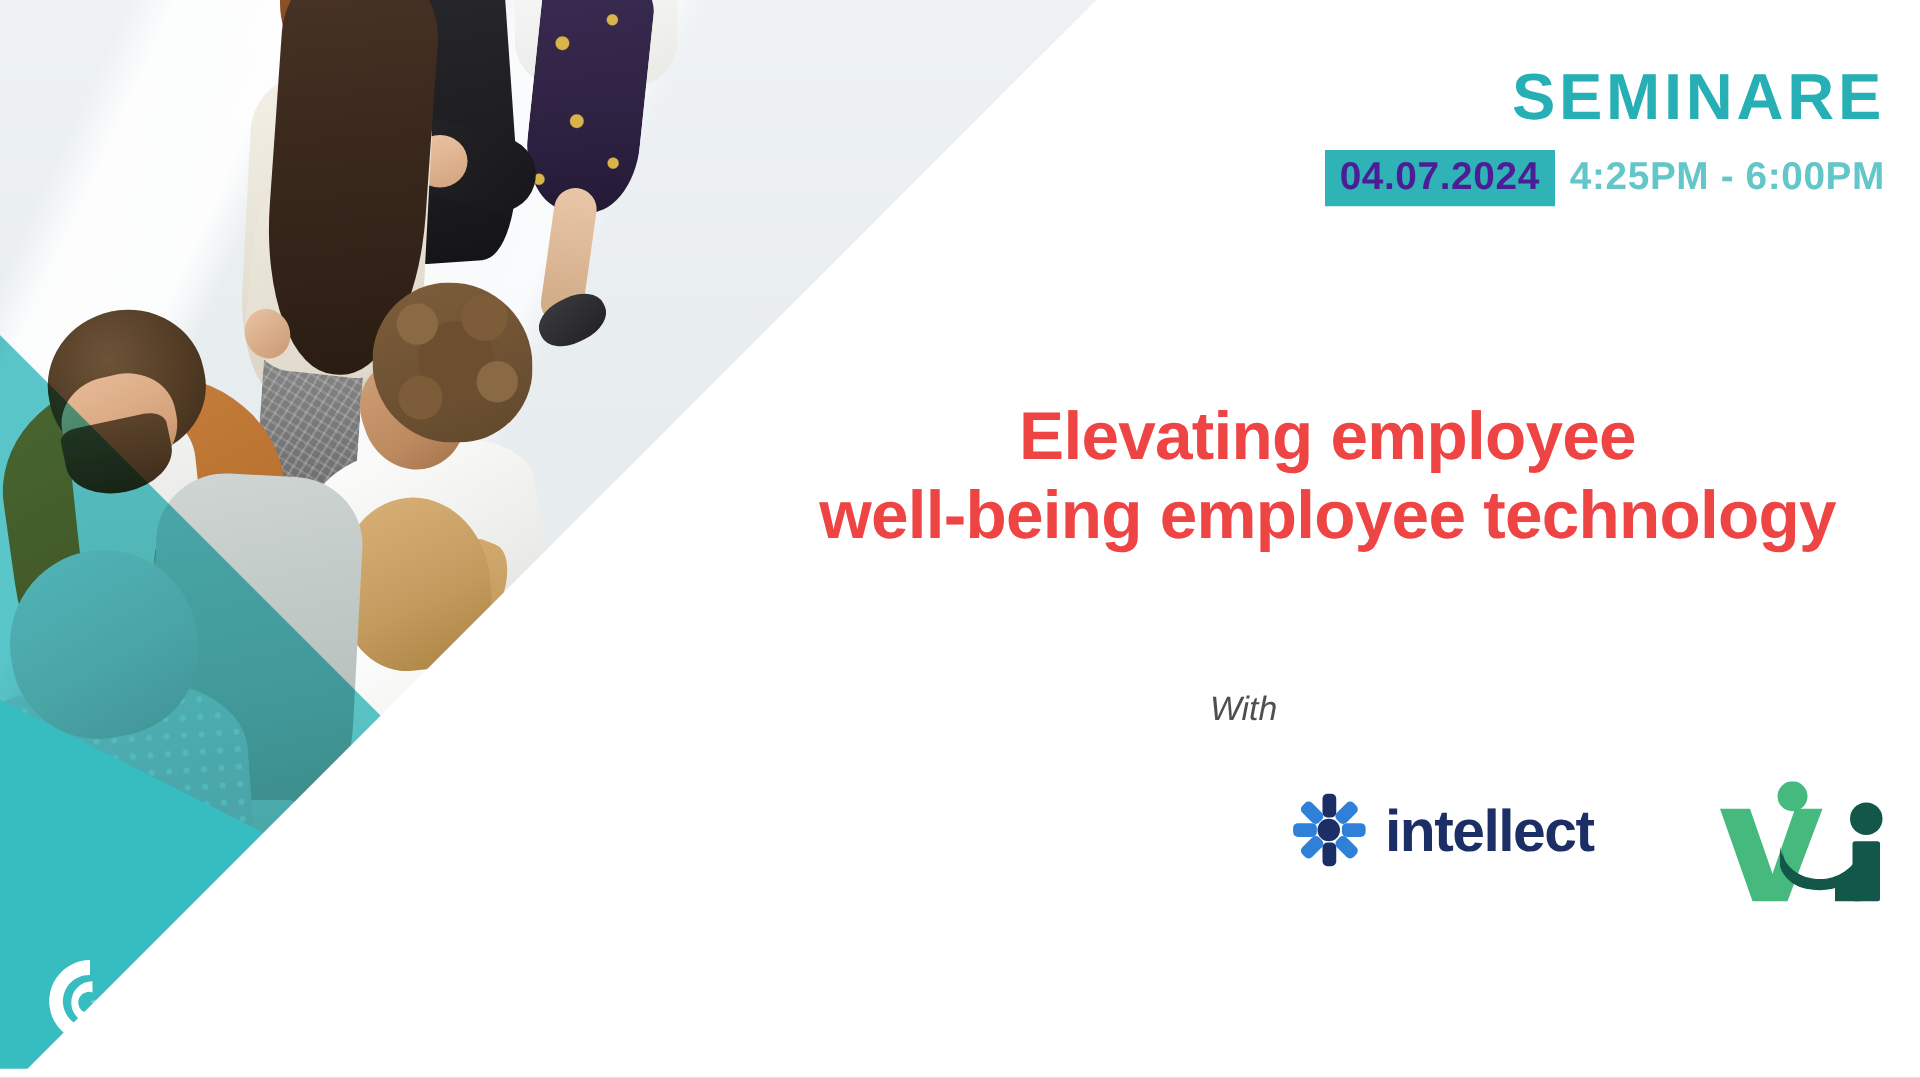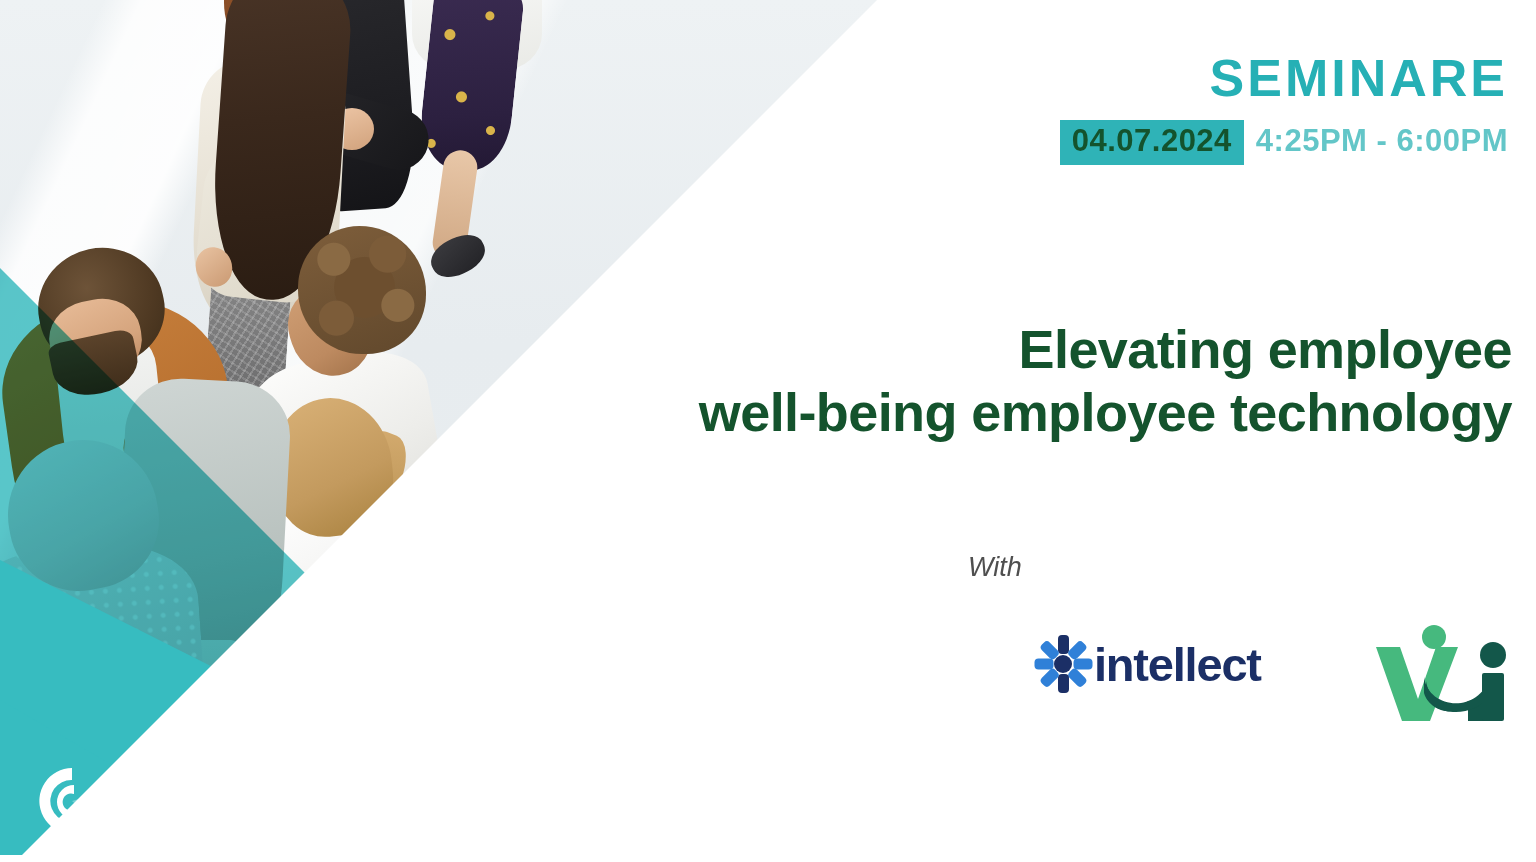--- a/index.html
+++ b/index.html
@@ -433,43 +433,43 @@
     position: absolute;
     right: 28px;
     top: 120px;
     display: flex;
     align-items: stretch;
     gap: 0;
     white-space: nowrap;
   }
   .date-badge {
     background: #2fb3b7;
-    color: #14532d;
+    color: #4c1d95;
     font-size: 31px;
     font-weight: 700;
     padding: 4px 12px 6px 12px;
     line-height: 1.12;
     letter-spacing: .5px;
   }
   .time-text {
     color: #63c6c8;
     font-size: 31px;
     font-weight: 700;
     padding: 4px 0 6px 12px;
     line-height: 1.12;
     letter-spacing: .5px;
   }
 
   .title {
     position: absolute;
     right: 24px;
     top: 318px;
     width: 900px;
-    text-align: right;
-    color: #14532d;
+    text-align: center;
+    color: #ef4444;
     font-size: 54px;
     font-weight: 700;
     line-height: 1.16;
     letter-spacing: -.6px;
   }
   .title .line { display: block; }
 
   .with-label {
     position: absolute;
     left: 968px;
@@ -487,20 +487,21 @@
     width: 500px;
     height: 110px;
   }
 
   
   .intellect {
     position: absolute;
     left: 12px; top: 8px;
     display: flex;
     align-items: center;
+    gap: 14px;
   }
   .intellect-mark {
     position: relative;
     width: 62px; height: 62px;
   }
   .petal {
     position: absolute;
     left: 26px; top: 2px;
     width: 11px; height: 19px;
     background: #2f80d8;

